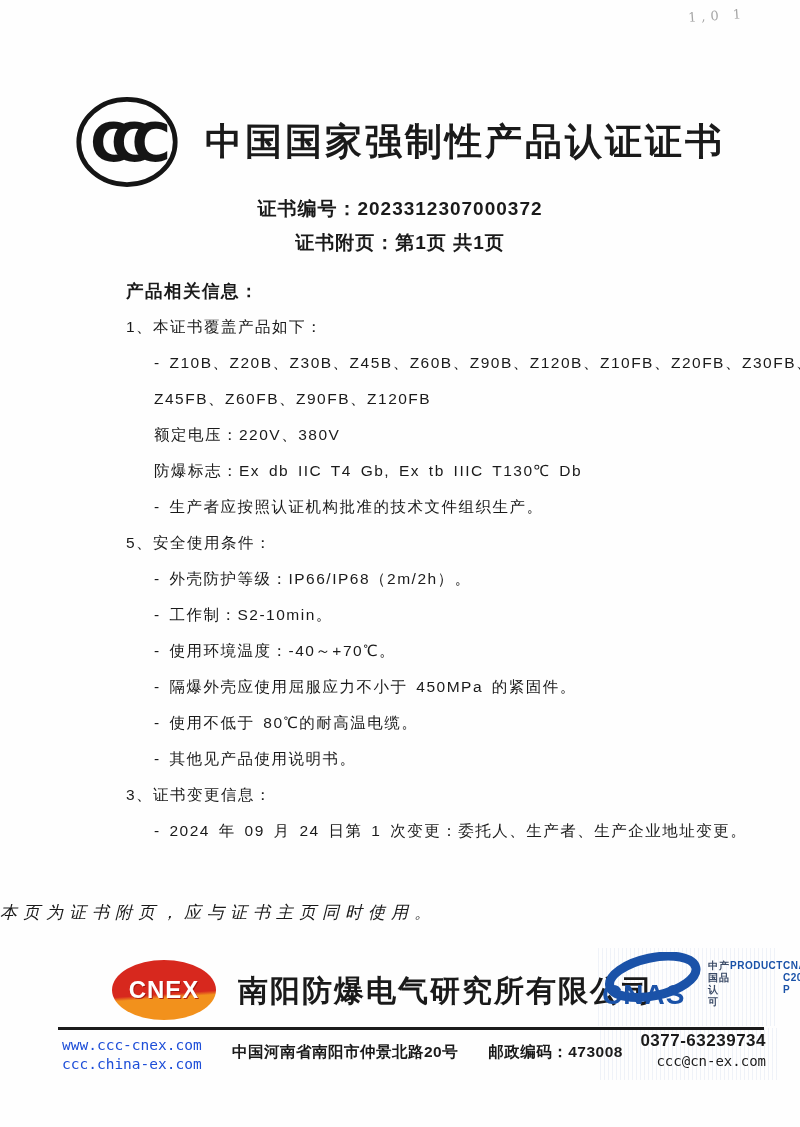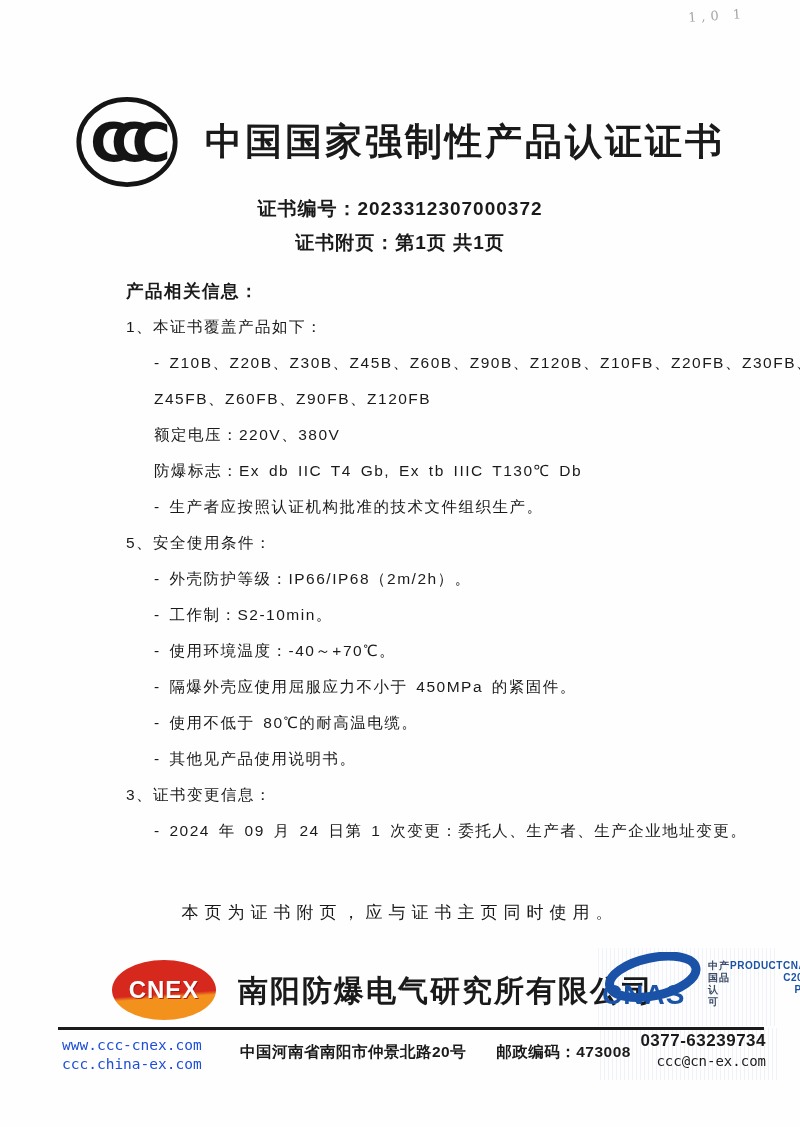--- a/index.html
+++ b/index.html
@@ -48,22 +48,22 @@
 
   
   .doc-body{position:absolute;left:126px;top:273px;width:620px;}
   .line{height:36px;line-height:36px;white-space:nowrap;font-size:15.5px;word-spacing:3px;}
   .line.h{font-weight:bold;font-size:17.5px;letter-spacing:1.5px;}
   .line.n{letter-spacing:1.5px;}
   .line.s{padding-left:28px;letter-spacing:1.5px;}
 
   
   .footnote{
-    position:absolute;top:901px;left:0;width:100%;text-align:center;
-    font-size:17px;letter-spacing:6px;white-space:nowrap;
+    position:absolute;top:901px;left:0;width:100%;
+    font-size:17px;letter-spacing:6px;white-space:nowrap;font-style:italic;
   }
 
   
   .cnex-logo{
     position:absolute;left:112px;top:960px;width:104px;height:60px;
     border-radius:50%;
     background:linear-gradient(176deg,var(--cnex-red) 0 56%,var(--cnex-orange) 62% 100%);
     display:flex;align-items:center;justify-content:center;
   }
   .cnex-logo span{
@@ -74,32 +74,32 @@
   .company-name{
     position:absolute;left:238px;top:971px;
     font-size:30px;font-weight:600;letter-spacing:2px;white-space:nowrap;
   }
   .cnas-stamp{
     position:absolute;left:602px;top:952px;display:flex;align-items:center;gap:4px;
   }
   .cnas-logo{width:102px;height:64px;flex:0 0 auto;}
   .cnas-text{display:flex;line-height:12px;}
   .cnas-text .t1,.cnas-text .t2{font-size:10px;color:#3a4a66;font-weight:bold;letter-spacing:1px;}
-  .cnas-text .t3,.cnas-text .t4{font-size:10px;color:var(--cnas-blue);font-weight:bold;letter-spacing:0.5px;text-align:center;}
+  .cnas-text .t3,.cnas-text .t4{font-size:10px;color:var(--cnas-blue);font-weight:bold;letter-spacing:0.5px;}
 
   
   .footer-rule{position:absolute;left:58px;top:1027px;width:706px;height:3px;background:#1b1b1b;}
   .footer-urls{
     position:absolute;left:62px;top:1036px;
     font-family:"DejaVu Sans Mono",monospace;font-size:14.5px;line-height:19px;color:#1d4ed8;
     white-space:nowrap;
   }
   .footer-center{
     position:absolute;left:232px;top:1042px;font-size:15.5px;font-weight:600;
-    letter-spacing:0.5px;white-space:nowrap;margin-left:8px;
+    letter-spacing:0.5px;white-space:nowrap;
   }
   .footer-center .postal{margin-left:30px;}
   .footer-right{
     position:absolute;left:608px;top:1031px;width:158px;text-align:right;white-space:nowrap;
   }
   .footer-right .phone{font-size:17px;font-weight:600;letter-spacing:0.5px;}
   .footer-right .email{font-family:"DejaVu Sans Mono",monospace;font-size:14px;margin-top:2px;}
 </style>
 </head>
 <body>

